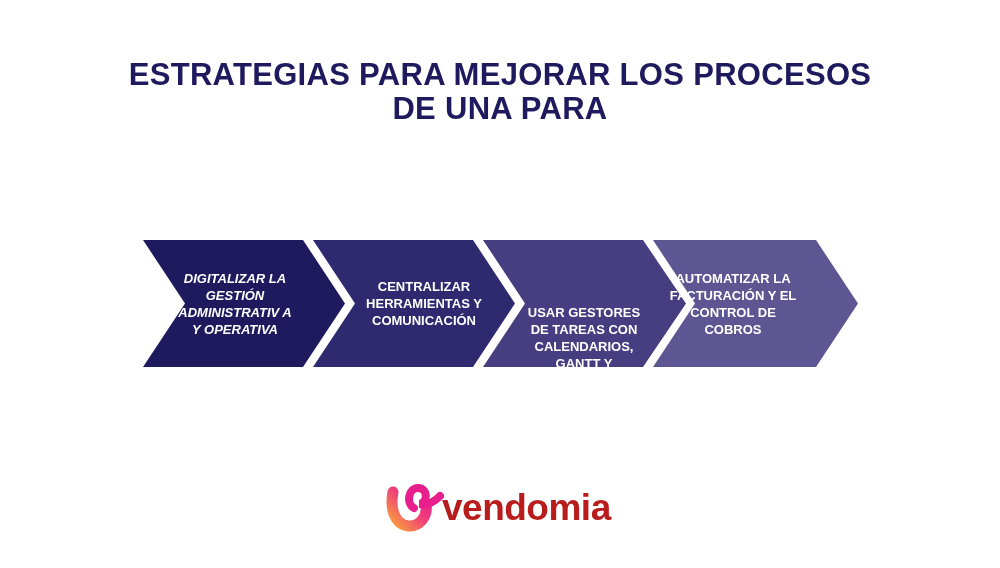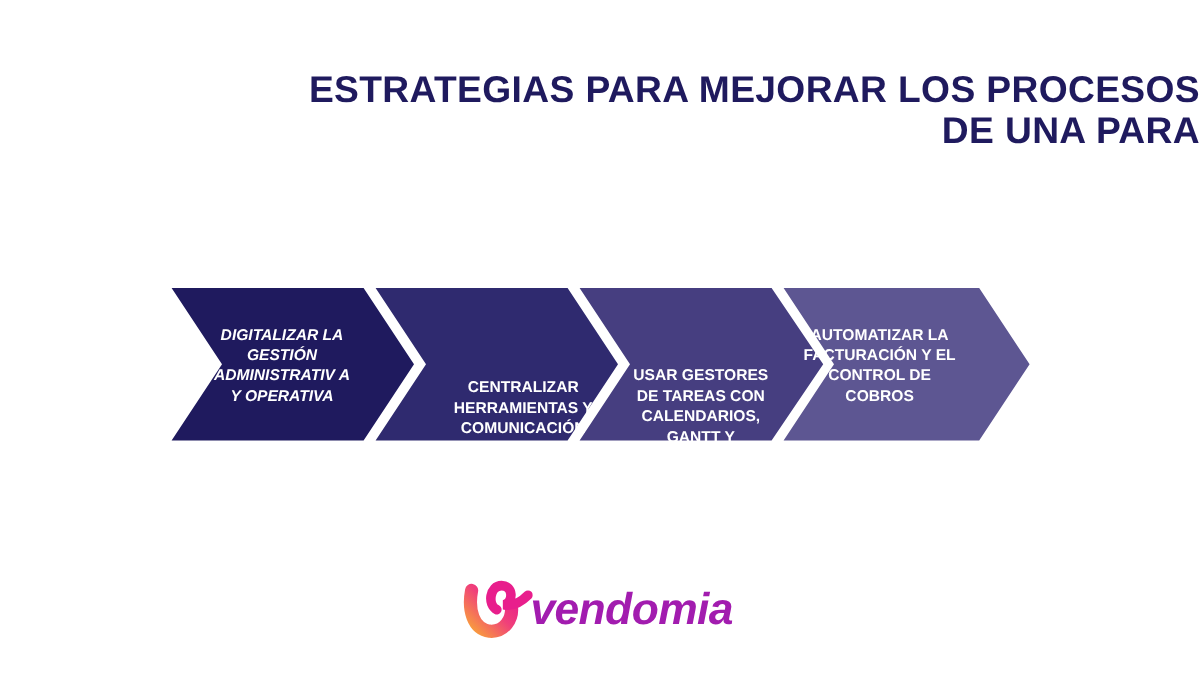--- a/index.html
+++ b/index.html
@@ -1,54 +1,54 @@
 <!DOCTYPE html>
 <html><head>
 <meta charset="utf-8">
 <style>
   html, body { margin: 0; padding: 0; }
   body {
     width: 1000px; height: 568px; background: #ffffff; position: relative; overflow: hidden;
     font-family: "Liberation Sans", "DejaVu Sans", sans-serif;
   }
   .title {
-    position: absolute; left: 0; top: 58px; width: 1000px; text-align: right;
+    position: absolute; left: 0; top: 58px; width: 1000px; text-align: center;
     color: #1f1a5e; font-weight: bold; font-size: 31px; line-height: 34px; letter-spacing: 0.3px;
   }
   .chevrons { position: absolute; left: 0; top: 0; width: 1000px; height: 568px; }
   .chev-label {
     position: absolute; color: #ffffff; font-weight: bold; font-size: 13px; line-height: 17px;
     text-align: center; display: flex; align-items: center; justify-content: center;
     top: 240px; height: 127px;
   }
   .logo { position: absolute; left: 384px; top: 478px; width: 240px; height: 56px; }
   .logo-word {
     position: absolute; left: 58px; top: 8px; font-size: 37px; font-weight: bold;
-    color: #a21caf; letter-spacing: -0.5px; line-height: 44px; font-style: italic;
+    color: #b91c1c; letter-spacing: -0.5px; line-height: 44px;
   }
 </style>
 </head>
 <body>
 
 <div class="title">
   <div>ESTRATEGIAS PARA MEJORAR LOS PROCESOS</div>
   <div>DE UNA PARA</div>
 </div>
 
 <svg class="chevrons" viewBox="0 0 1000 568" xmlns="http://www.w3.org/2000/svg">
   <polygon points="143,240 303,240 345,303.5 303,367 143,367 185,303.5" fill="#1f1a5e"></polygon>
   <polygon points="313,240 473,240 515,303.5 473,367 313,367 355,303.5" fill="#2f2a6f"></polygon>
   <polygon points="483,240 643,240 686,303.5 643,367 483,367 525,303.5" fill="#463e80"></polygon>
   <polygon points="653,240 816,240 858,303.5 816,367 653,367 695,303.5" fill="#5d5692"></polygon>
 </svg>
 
 <div class="chev-label" style="left:174px; width:122px;font-style:italic;">
   <span>DIGITALIZAR LA GESTIÓN ADMINISTRATIV A Y OPERATIVA</span>
 </div>
-<div class="chev-label" style="left:364px; width:144px;margin-top:36px;">
+<div class="chev-label" style="left:352px; width:144px;">
   <span>CENTRALIZAR HERRAMIENTAS Y COMUNICACIÓN</span>
 </div>
 <div class="chev-label" style="left:524px; width:120px;margin-top:43px;">
   <span>USAR GESTORES DE TAREAS CON CALENDARIOS, GANTT Y DASHBOARDS</span>
 </div>
 <div class="chev-label" style="left:663px; width:140px;">
   <span>AUTOMATIZAR LA FACTURACIÓN Y EL CONTROL DE COBROS</span>
 </div>
 
 <div class="logo">

